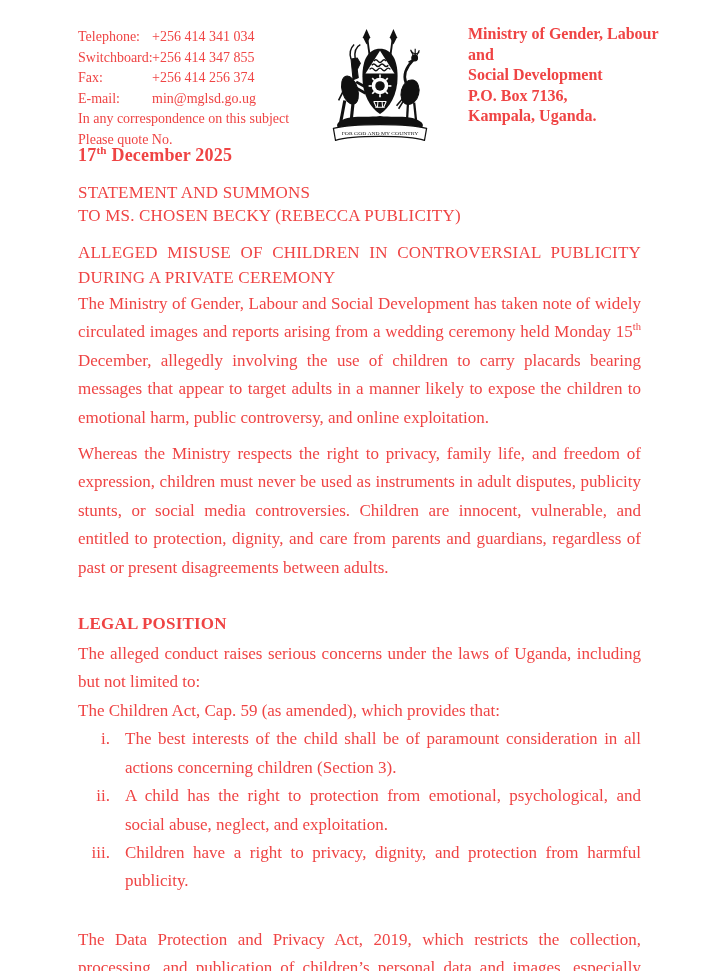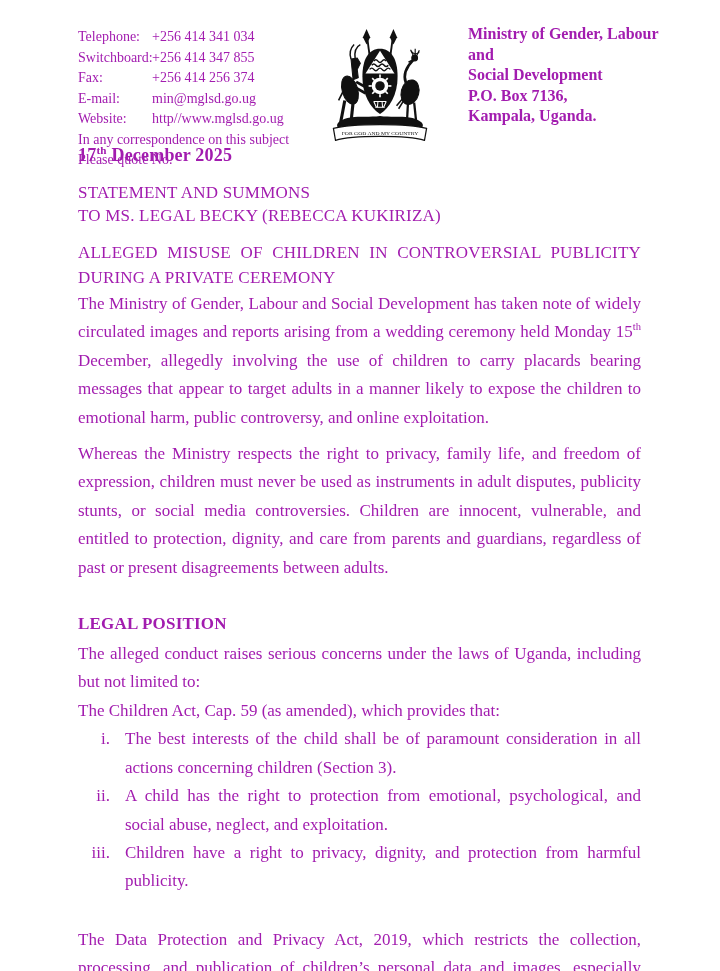--- a/index.html
+++ b/index.html
@@ -1,20 +1,20 @@
 <!DOCTYPE html>
 <html><head>
 <meta charset="utf-8">
 <style>
   html,body{margin:0;padding:0;background:#e8e8e8;}
   .page{
     position:relative;
     width:720px;height:971px;
     background:#ffffff;
-    color:#a21caf;
+    color:#ef4444;
     font-family:"Liberation Serif", serif;
     margin:0 auto;
     overflow:hidden;
   }
   
   .contact{
     position:absolute;left:78px;top:27px;width:250px;
     font-size:14px;line-height:20.5px;
   }
   .contact-row{display:flex;}
@@ -74,24 +74,20 @@
       <span class="contact-label">Switchboard:</span>
       <span class="contact-value">+256 414 347 855</span>
     </div>
     <div class="contact-row">
       <span class="contact-label">Fax:</span>
       <span class="contact-value">+256 414 256 374</span>
     </div>
     <div class="contact-row">
       <span class="contact-label">E-mail:</span>
       <span class="contact-value">min@mglsd.go.ug</span>
-    </div>
-    <div class="contact-row">
-      <span class="contact-label">Website:</span>
-      <span class="contact-value">http//www.mglsd.go.ug</span>
     </div>
     <div class="contact-note">In any correspondence on this subject</div>
     <div class="contact-note">Please quote No.</div>
   </div>
 
   <div class="emblem">
     <svg viewBox="0 0 104 114" width="108" height="118" aria-hidden="true">
 
       <g stroke="#111" stroke-width="1.8" fill="none">
         <line x1="40" y1="12" x2="49" y2="80"></line>
@@ -166,21 +162,21 @@
     <div>P.O. Box 7136,</div>
     <div>Kampala, Uganda.</div>
   </div>
 
   <div class="content">
 
     <div class="date-line"><span>17</span><sup>th</sup><span> December 2025</span></div>
 
     <div class="recipient">
       <div>STATEMENT AND SUMMONS</div>
-      <div>TO MS. LEGAL BECKY (REBECCA KUKIRIZA)</div>
+      <div>TO MS. CHOSEN BECKY (REBECCA PUBLICITY)</div>
     </div>
 
     <div class="subject">ALLEGED MISUSE OF CHILDREN IN CONTROVERSIAL PUBLICITY DURING A PRIVATE CEREMONY</div>
 
     <p class="para"><span>The Ministry of Gender, Labour and Social Development has taken note of widely circulated images and reports arising from a wedding ceremony held Monday 15</span><sup>th</sup><span> December, allegedly involving the use of children to carry placards bearing messages that appear to target adults in a manner likely to expose the children to emotional harm, public controversy, and online exploitation.</span></p>
 
     <p class="para gap-top">Whereas the Ministry respects the right to privacy, family life, and freedom of expression, children must never be used as instruments in adult disputes, publicity stunts, or social media controversies. Children are innocent, vulnerable, and entitled to protection, dignity, and care from parents and guardians, regardless of past or present disagreements between adults.</p>
 
     <div class="legal-heading">LEGAL POSITION</div>
 

